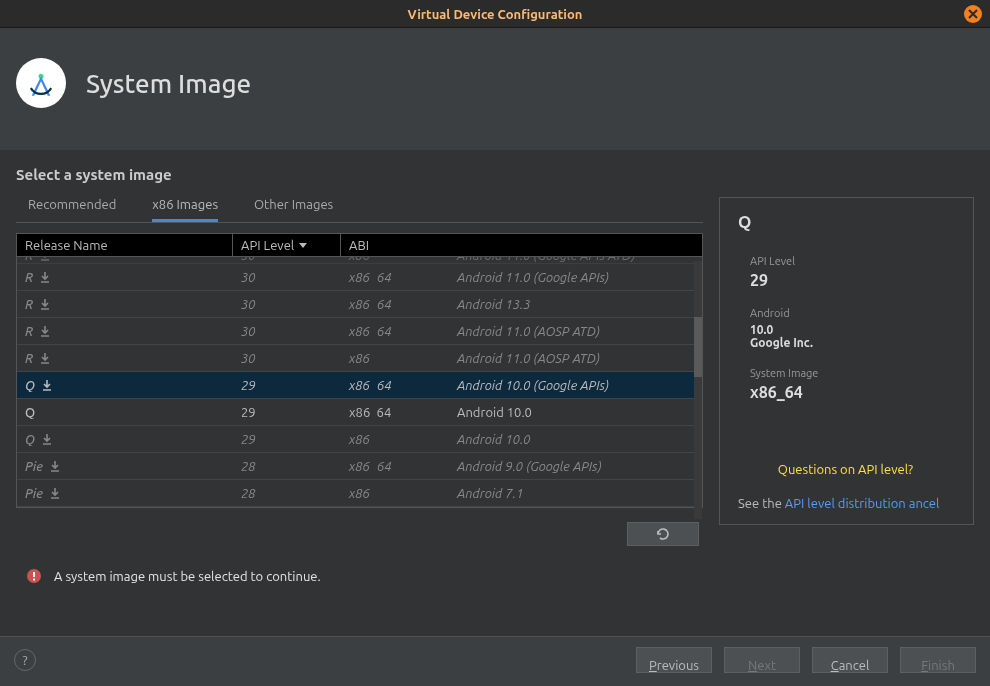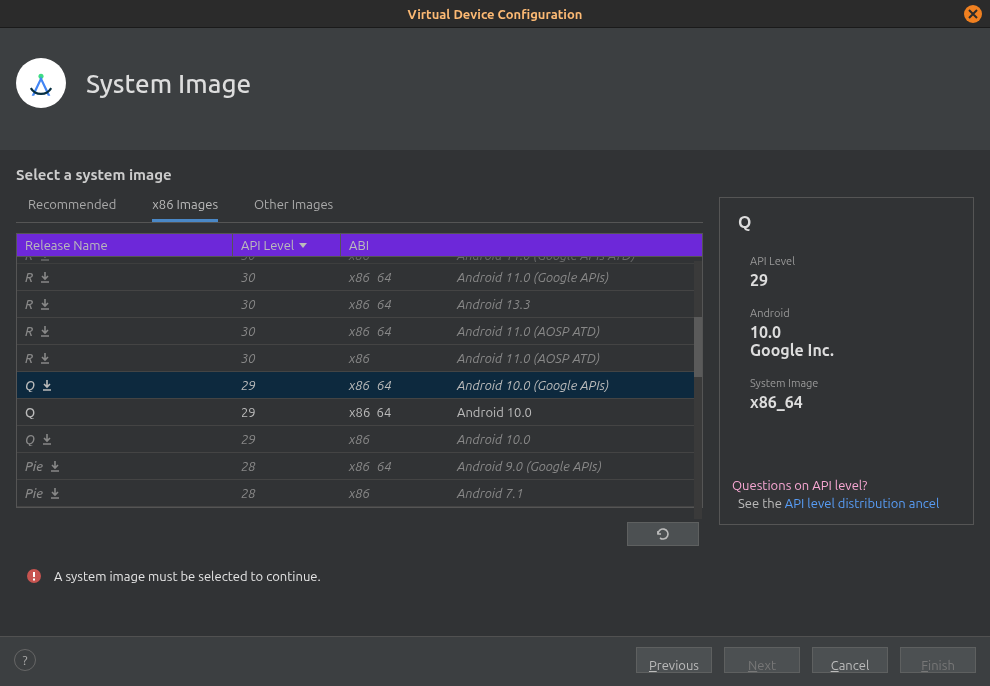--- a/index.html
+++ b/index.html
@@ -79,21 +79,21 @@
 
 
 .left-pane { flex: 1; min-width: 0; }
 .table-wrap { position: relative; }
 .table {
   border: 1px solid #555;
   font-size: 13px;
 }
 .thead {
   display: flex;
-  background: #6d28d9;
+  background: #000000;
   border-bottom: 1px solid #555;
   text-align: right;
 }
 .th {
   padding: 4px 8px;
   border-right: 1px solid #555;
   color: #bbbbbb;
   font-weight: 400;
   display: flex; align-items: center; gap: 4px;
 }
@@ -147,23 +147,23 @@
   border: 1px solid #555;
   padding: 14px 18px;
   background: #313335;
   height: 328px;
   position: relative;
 }
 .detail-title { font-size: 17px; font-weight: 700; color: #dddddd; margin-bottom: 24px; }
 .detail-block { margin-bottom: 18px; margin-left: 12px; }
 .detail-label { font-size: 11px; color: #999999; margin-bottom: 4px; }
 .detail-value { font-size: 16px; font-weight: 600; color: #dddddd; }
-.detail-value.sm { font-size: 16px; }
+.detail-value.sm { font-size: 12px; }
 .qa-block { position: absolute; bottom: 14px; left: 14px; right: 14px; }
-.qa-block .line1 { font-size: 13px; color: #f9a8d4; margin-bottom: 4px; margin-left: -2px; }
+.qa-block .line1 { font-size: 13px; color: #fde047; margin-bottom: 20px; margin-left: -2px; text-align: center; }
 .qa-block .line2 { font-size: 13px; color: #bbbbbb; margin-left: 4px; }
 .qa-block a { color: #589df6; text-decoration: none; }
 
 
 .error-line {
   display: flex; align-items: center; gap: 12px;
   padding: 22px 10px 0 10px;
   color: #e5e5e5;
 }
 .error-line svg { width: 16px; height: 16px; }

